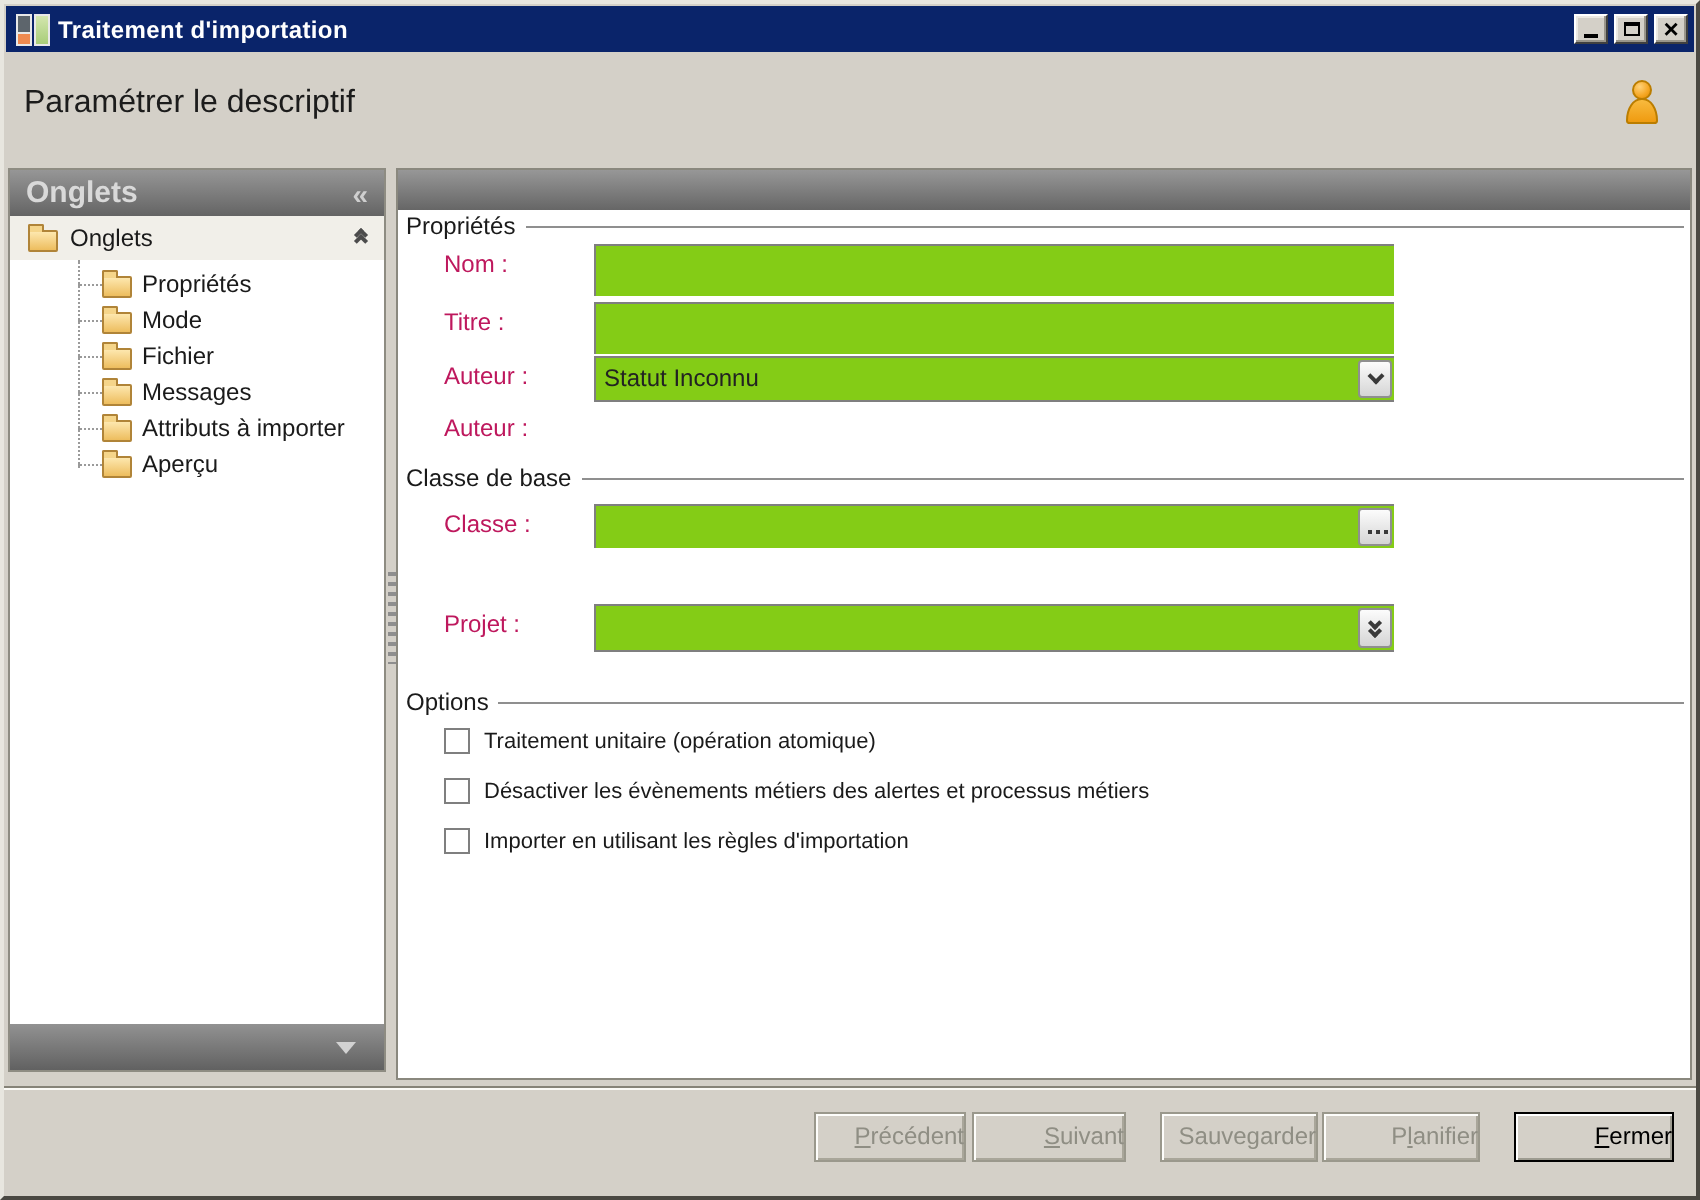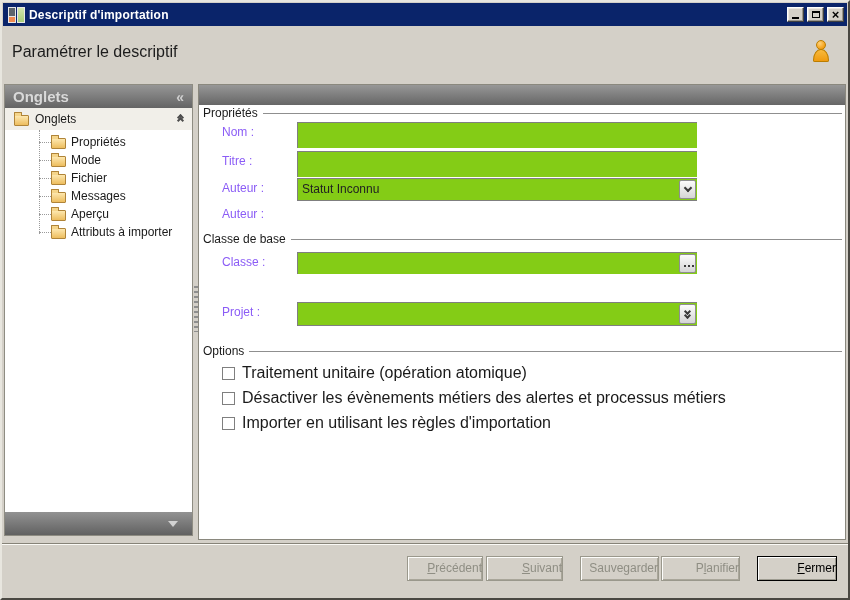--- a/index.html
+++ b/index.html
@@ -75,40 +75,40 @@
     background:repeating-linear-gradient(180deg, #8e8e8e 0 2px, transparent 2px 5px); }
 
   
   .main { position:absolute; left:196px; top:82px; width:648px; height:456px;
     background:#fff; border:1px solid #8a887e; }
   .main-topbar { position:absolute; left:0; top:0; right:0; height:20px;
     background:linear-gradient(#979797,#666); }
   .group-hd { position:absolute; left:4px; right:3px; display:flex; align-items:center; }
   .group-hd .glabel { font-size:12px; color:#1a1a1a; padding-right:5px; white-space:nowrap; }
   .group-hd .gline { flex:1; height:1px; background:#8f8f8f; margin-top:1px; }
-  .flabel { position:absolute; left:23px; font-size:12px; color:#8b5cf6; }
+  .flabel { position:absolute; left:23px; font-size:12px; color:#be185d; }
   .field { position:absolute; left:98px; width:400px; background:#84cc16;
     border-top:1px solid #7f7f7f; border-left:1px solid #7f7f7f; }
   .field.bordered-bottom { border-bottom:1px solid #7f7f7f; }
   .field input { width:100%; height:100%; border:none; outline:none; background:transparent;
     font:12px "Liberation Sans", sans-serif; color:#222; padding:2px 4px; }
   .combo-text { position:absolute; left:4px; top:3px; font-size:12px; color:#222; }
   .field-btn { position:absolute; right:1px; top:1px; bottom:1px; width:17px;
     background:linear-gradient(#fcfcfc,#d5d5d5); border:1px solid #8f8f8f; border-radius:2px;
     display:flex; flex-direction:column; align-items:center; justify-content:center; cursor:default; }
   .chev-dn { width:6px; height:6px; border-right:2px solid #3a3a3a; border-bottom:2px solid #3a3a3a;
     transform:rotate(45deg); margin-top:-3px; }
   .chev-dn.sm { width:5px; height:5px; margin-top:-2px; }
   .chev-dn.sm + .chev-dn.sm { margin-top:-1px; }
   .dots { width:2px; height:2px; background:#3a3a3a; transform:translate(-3px,2px);
     box-shadow:4px 0 0 #3a3a3a, 8px 0 0 #3a3a3a; }
 
   .cbrow { position:absolute; left:23px; display:flex; align-items:center; }
   .cbox { width:13px; height:13px; background:#fff; border:1px solid #7f7f7f; flex:none; }
-  .cblabel { font-size:16px; color:#1a1a1a; margin-left:7px; white-space:nowrap; }
+  .cblabel { font-size:11px; color:#1a1a1a; margin-left:7px; white-space:nowrap; }
 
   
   .footer { position:absolute; left:0; right:0; top:541px; height:55px; background:#d4d0c8;
     border-top:1px solid #868378; box-shadow:inset 0 1px 0 #fbfaf6; }
   .fbtn { position:absolute; top:12px; height:25px; font-size:12px; color:#000;
     background:#d4d0c8; text-align:right; line-height:22px;
     border:1px solid #716f64; box-shadow:inset 1px 1px 0 #fdfdfb, inset -1px -1px 0 #a9a69a;
     cursor:default; }
   .fbtn.disabled { color:#8f8e84; border-color:#9a988c; }
   .fbtn.default { border:1px solid #000; box-shadow:inset 1px 1px 0 #fff, inset -1px -1px 0 #9d9b90; }
@@ -118,21 +118,21 @@
 <body>
 
 <div class="window">
 
   <div class="titlebar">
     <span class="appicon">
       <span class="ab1"></span>
         <span class="ab2"></span>
         <span class="ab3"></span>
     </span>
-    <span class="wtitle">Descriptif d'importation</span>
+    <span class="wtitle">Traitement d'importation</span>
     <span class="tbtn">
         <span class="glyph-min"></span>
       </span>
     <span class="tbtn">
         <span class="glyph-max"></span>
       </span>
     <span class="tbtn">
         <span class="glyph-close">×</span>
       </span>
   </div>
@@ -174,26 +174,26 @@
         <span class="tlabel">Fichier</span>
       </div>
       <div class="titem">
         <span class="stub"></span>
           <span class="folder"></span>
         <span class="tlabel">Messages</span>
       </div>
       <div class="titem">
         <span class="stub"></span>
           <span class="folder"></span>
+        <span class="tlabel">Attributs à importer</span>
+      </div>
+      <div class="titem">
+        <span class="stub"></span>
+          <span class="folder"></span>
         <span class="tlabel">Aperçu</span>
-      </div>
-      <div class="titem">
-        <span class="stub"></span>
-          <span class="folder"></span>
-        <span class="tlabel">Attributs à importer</span>
       </div>
     </div>
     <div class="sb-footer">
       <span class="tri-down"></span>
     </div>
   </div>
 
   <div class="gripper"></div>
 
   <div class="main">

